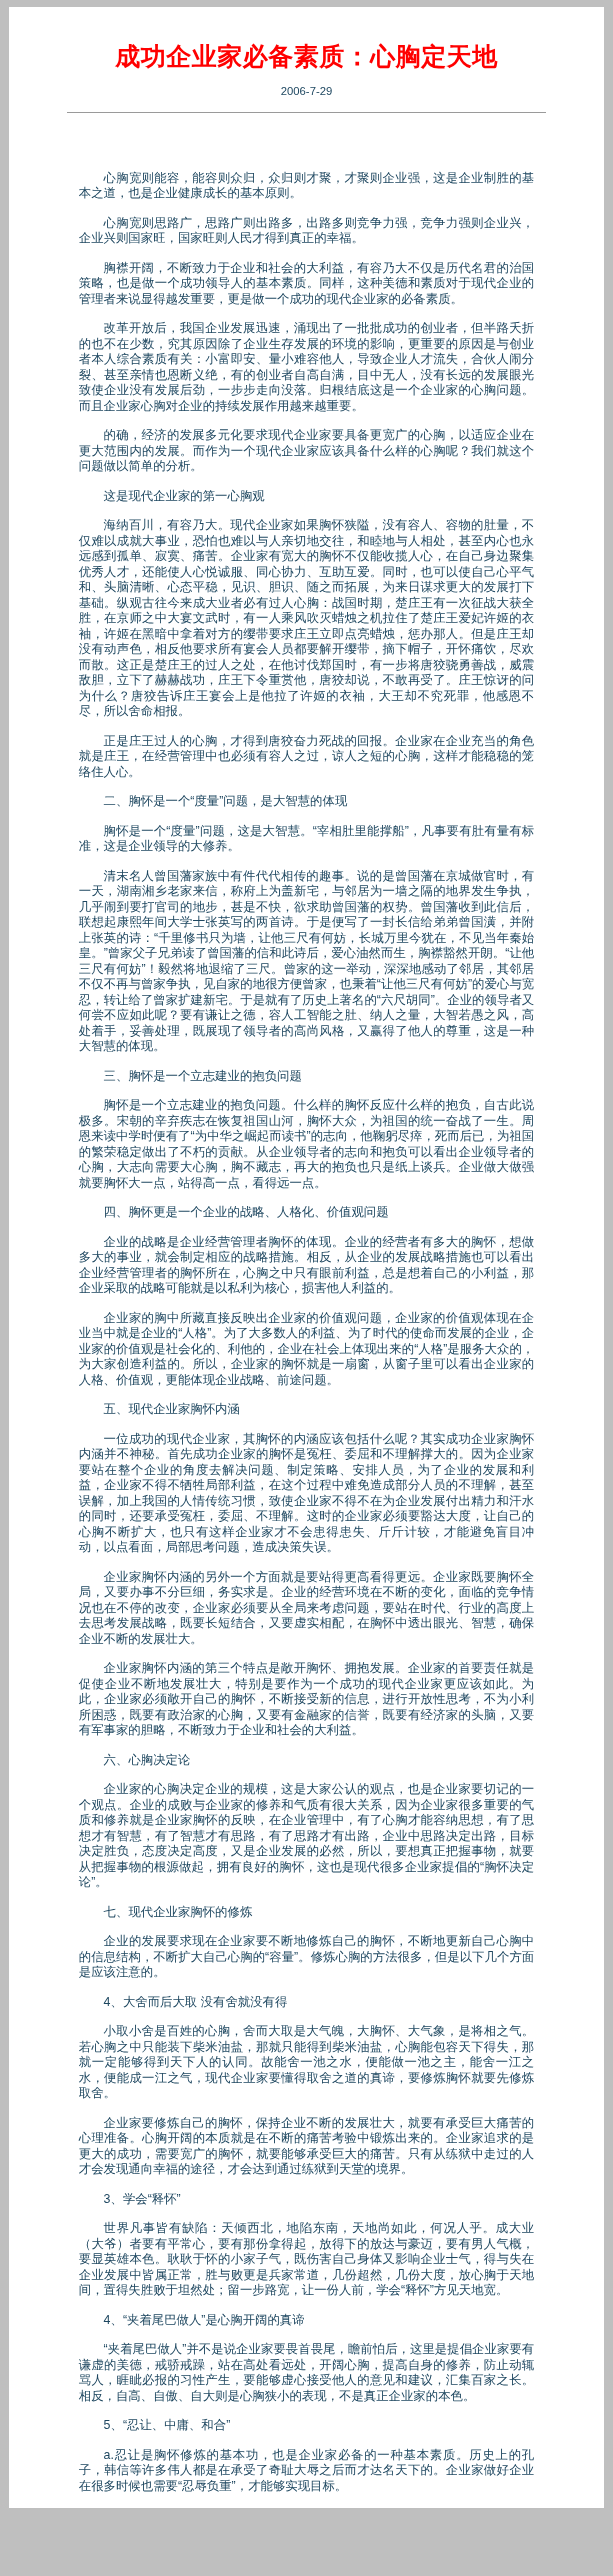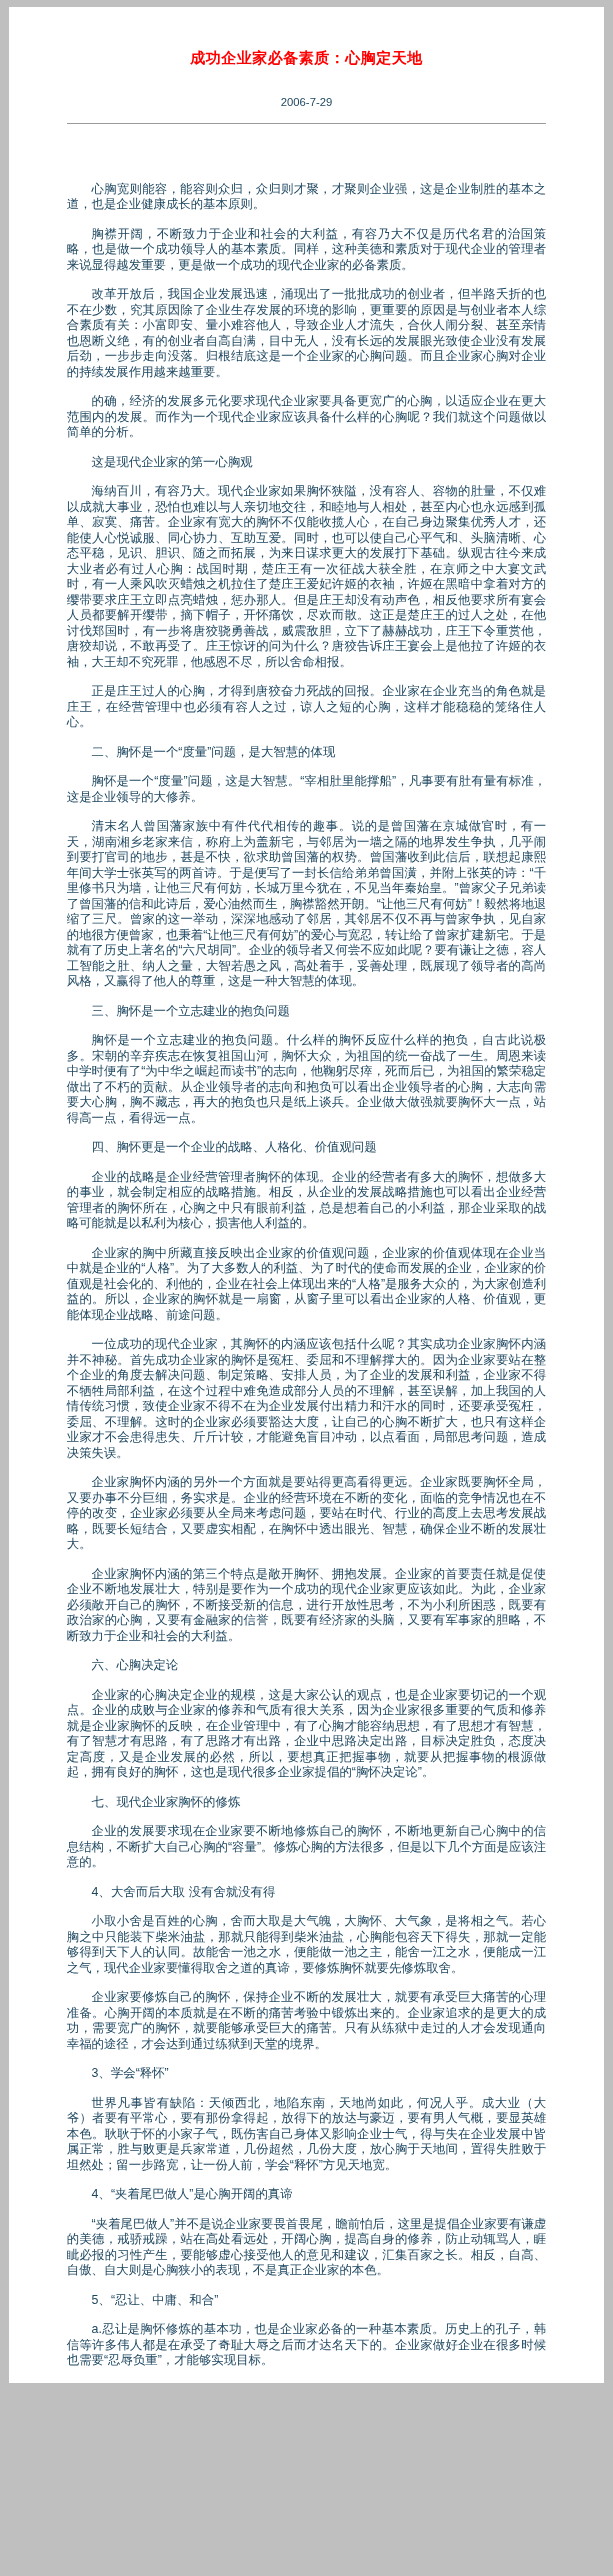--- a/index.html
+++ b/index.html
@@ -14,75 +14,77 @@
   .page {
     background: #ffffff;
     margin: 7.2px 8.8px 5.2px 8.8px;
     display: flow-root;
   }
   .content {
     padding: 0 58px;
   }
   .page-title {
     margin: 0;
-    padding-top: 42px;
+    padding-top: 33px;
     text-align: center;
-    font-size: 15px;
+    font-size: 25px;
     font-weight: bold;
     color: var(--title-color, #ff0000);
     letter-spacing: 0.5px;
   }
   .article-date {
-    margin-top: 28px;
+    margin-top: 12px;
     text-align: center;
     font-size: 11.3px;
     color: var(--body-color, #1e4760);
   }
   .title-divider {
     border: none;
     border-top: 0.5px solid #9a9a9a;
     margin: 14.4px 0 0 0;
     height: 0;
   }
   .article-body {
     margin-top: 58px;
     color: var(--body-color, #1e4760);
   }
   .article-body p.para {
     font-size: 12.4px;
     line-height: 15.5px;
-    margin: 14px 0;
+    margin: 14px 12px;
     text-indent: 2em;
     text-align: justify;
   }
 </style>
 </head>
 <body style="background: rgb(191, 191, 191);">
 
 <div class="page">
   <div class="content">
     <h1 class="page-title">成功企业家必备素质：心胸定天地</h1>
     <div class="article-date">2006-7-29</div>
     <hr class="title-divider">
     <div class="article-body">
         <p class="para">心胸宽则能容，能容则众归，众归则才聚，才聚则企业强，这是企业制胜的基本之道，也是企业健康成长的基本原则。</p>
+        <p class="para">心胸宽则思路广，思路广则出路多，出路多则竞争力强，竞争力强则企业兴，企业兴则国家旺，国家旺则人民才得到真正的幸福。</p>
         <p class="para">胸襟开阔，不断致力于企业和社会的大利益，有容乃大不仅是历代名君的治国策略，也是做一个成功领导人的基本素质。同样，这种美德和素质对于现代企业的管理者来说显得越发重要，更是做一个成功的现代企业家的必备素质。</p>
         <p class="para">改革开放后，我国企业发展迅速，涌现出了一批批成功的创业者，但半路夭折的也不在少数，究其原因除了企业生存发展的环境的影响，更重要的原因是与创业者本人综合素质有关：小富即安、量小难容他人，导致企业人才流失，合伙人闹分裂、甚至亲情也恩断义绝，有的创业者自高自满，目中无人，没有长远的发展眼光致使企业没有发展后劲，一步步走向没落。归根结底这是一个企业家的心胸问题。而且企业家心胸对企业的持续发展作用越来越重要。</p>
         <p class="para">的确，经济的发展多元化要求现代企业家要具备更宽广的心胸，以适应企业在更大范围内的发展。而作为一个现代企业家应该具备什么样的心胸呢？我们就这个问题做以简单的分析。</p>
         <p class="para">这是现代企业家的第一心胸观</p>
         <p class="para">海纳百川，有容乃大。现代企业家如果胸怀狭隘，没有容人、容物的肚量，不仅难以成就大事业，恐怕也难以与人亲切地交往，和睦地与人相处，甚至内心也永远感到孤单、寂寞、痛苦。企业家有宽大的胸怀不仅能收揽人心，在自己身边聚集优秀人才，还能使人心悦诚服、同心协力、互助互爱。同时，也可以使自己心平气和、头脑清晰、心态平稳，见识、胆识、随之而拓展，为来日谋求更大的发展打下基础。纵观古往今来成大业者必有过人心胸：战国时期，楚庄王有一次征战大获全胜，在京师之中大宴文武时，有一人乘风吹灭蜡烛之机拉住了楚庄王爱妃许姬的衣袖，许姬在黑暗中拿着对方的缨带要求庄王立即点亮蜡烛，惩办那人。但是庄王却没有动声色，相反他要求所有宴会人员都要解开缨带，摘下帽子，开怀痛饮，尽欢而散。这正是楚庄王的过人之处，在他讨伐郑国时，有一步将唐狡骁勇善战，威震敌胆，立下了赫赫战功，庄王下令重赏他，唐狡却说，不敢再受了。庄王惊讶的问为什么？唐狡告诉庄王宴会上是他拉了许姬的衣袖，大王却不究死罪，他感恩不尽，所以舍命相报。</p>
         <p class="para">正是庄王过人的心胸，才得到唐狡奋力死战的回报。企业家在企业充当的角色就是庄王，在经营管理中也必须有容人之过，谅人之短的心胸，这样才能稳稳的笼络住人心。</p>
         <p class="para">二、胸怀是一个“度量”问题，是大智慧的体现</p>
         <p class="para">胸怀是一个“度量”问题，这是大智慧。“宰相肚里能撑船”，凡事要有肚有量有标准，这是企业领导的大修养。</p>
         <p class="para">清末名人曾国藩家族中有件代代相传的趣事。说的是曾国藩在京城做官时，有一天，湖南湘乡老家来信，称府上为盖新宅，与邻居为一墙之隔的地界发生争执，几乎闹到要打官司的地步，甚是不快，欲求助曾国藩的权势。曾国藩收到此信后，联想起康熙年间大学士张英写的两首诗。于是便写了一封长信给弟弟曾国潢，并附上张英的诗：“千里修书只为墙，让他三尺有何妨，长城万里今犹在，不见当年秦始皇。”曾家父子兄弟读了曾国藩的信和此诗后，爱心油然而生，胸襟豁然开朗。“让他三尺有何妨”！毅然将地退缩了三尺。曾家的这一举动，深深地感动了邻居，其邻居不仅不再与曾家争执，见自家的地很方便曾家，也秉着“让他三尺有何妨”的爱心与宽忍，转让给了曾家扩建新宅。于是就有了历史上著名的“六尺胡同”。企业的领导者又何尝不应如此呢？要有谦让之德，容人工智能之肚、纳人之量，大智若愚之风，高处着手，妥善处理，既展现了领导者的高尚风格，又赢得了他人的尊重，这是一种大智慧的体现。</p>
         <p class="para">三、胸怀是一个立志建业的抱负问题</p>
         <p class="para">胸怀是一个立志建业的抱负问题。什么样的胸怀反应什么样的抱负，自古此说极多。宋朝的辛弃疾志在恢复祖国山河，胸怀大众，为祖国的统一奋战了一生。周恩来读中学时便有了“为中华之崛起而读书”的志向，他鞠躬尽瘁，死而后已，为祖国的繁荣稳定做出了不朽的贡献。从企业领导者的志向和抱负可以看出企业领导者的心胸，大志向需要大心胸，胸不藏志，再大的抱负也只是纸上谈兵。企业做大做强就要胸怀大一点，站得高一点，看得远一点。</p>
         <p class="para">四、胸怀更是一个企业的战略、人格化、价值观问题</p>
         <p class="para">企业的战略是企业经营管理者胸怀的体现。企业的经营者有多大的胸怀，想做多大的事业，就会制定相应的战略措施。相反，从企业的发展战略措施也可以看出企业经营管理者的胸怀所在，心胸之中只有眼前利益，总是想着自己的小利益，那企业采取的战略可能就是以私利为核心，损害他人利益的。</p>
         <p class="para">企业家的胸中所藏直接反映出企业家的价值观问题，企业家的价值观体现在企业当中就是企业的“人格”。为了大多数人的利益、为了时代的使命而发展的企业，企业家的价值观是社会化的、利他的，企业在社会上体现出来的“人格”是服务大众的，为大家创造利益的。所以，企业家的胸怀就是一扇窗，从窗子里可以看出企业家的人格、价值观，更能体现企业战略、前途问题。</p>
+        <p class="para">五、现代企业家胸怀内涵</p>
         <p class="para">一位成功的现代企业家，其胸怀的内涵应该包括什么呢？其实成功企业家胸怀内涵并不神秘。首先成功企业家的胸怀是冤枉、委屈和不理解撑大的。因为企业家要站在整个企业的角度去解决问题、制定策略、安排人员，为了企业的发展和利益，企业家不得不牺牲局部利益，在这个过程中难免造成部分人员的不理解，甚至误解，加上我国的人情传统习惯，致使企业家不得不在为企业发展付出精力和汗水的同时，还要承受冤枉，委屈、不理解。这时的企业家必须要豁达大度，让自己的心胸不断扩大，也只有这样企业家才不会患得患失、斤斤计较，才能避免盲目冲动，以点看面，局部思考问题，造成决策失误。</p>
         <p class="para">企业家胸怀内涵的另外一个方面就是要站得更高看得更远。企业家既要胸怀全局，又要办事不分巨细，务实求是。企业的经营环境在不断的变化，面临的竞争情况也在不停的改变，企业家必须要从全局来考虑问题，要站在时代、行业的高度上去思考发展战略，既要长短结合，又要虚实相配，在胸怀中透出眼光、智慧，确保企业不断的发展壮大。</p>
         <p class="para">企业家胸怀内涵的第三个特点是敞开胸怀、拥抱发展。企业家的首要责任就是促使企业不断地发展壮大，特别是要作为一个成功的现代企业家更应该如此。为此，企业家必须敞开自己的胸怀，不断接受新的信息，进行开放性思考，不为小利所困惑，既要有政治家的心胸，又要有金融家的信誉，既要有经济家的头脑，又要有军事家的胆略，不断致力于企业和社会的大利益。</p>
         <p class="para">六、心胸决定论</p>
         <p class="para">企业家的心胸决定企业的规模，这是大家公认的观点，也是企业家要切记的一个观点。企业的成败与企业家的修养和气质有很大关系，因为企业家很多重要的气质和修养就是企业家胸怀的反映，在企业管理中，有了心胸才能容纳思想，有了思想才有智慧，有了智慧才有思路，有了思路才有出路，企业中思路决定出路，目标决定胜负，态度决定高度，又是企业发展的必然，所以，要想真正把握事物，就要从把握事物的根源做起，拥有良好的胸怀，这也是现代很多企业家提倡的“胸怀决定论”。</p>
         <p class="para">七、现代企业家胸怀的修炼</p>
         <p class="para">企业的发展要求现在企业家要不断地修炼自己的胸怀，不断地更新自己心胸中的信息结构，不断扩大自己心胸的“容量”。修炼心胸的方法很多，但是以下几个方面是应该注意的。</p>
         <p class="para">4、大舍而后大取 没有舍就没有得</p>
         <p class="para">小取小舍是百姓的心胸，舍而大取是大气魄，大胸怀、大气象，是将相之气。若心胸之中只能装下柴米油盐，那就只能得到柴米油盐，心胸能包容天下得失，那就一定能够得到天下人的认同。故能舍一池之水，便能做一池之主，能舍一江之水，便能成一江之气，现代企业家要懂得取舍之道的真谛，要修炼胸怀就要先修炼取舍。</p>
         <p class="para">企业家要修炼自己的胸怀，保持企业不断的发展壮大，就要有承受巨大痛苦的心理准备。心胸开阔的本质就是在不断的痛苦考验中锻炼出来的。企业家追求的是更大的成功，需要宽广的胸怀，就要能够承受巨大的痛苦。只有从练狱中走过的人才会发现通向幸福的途径，才会达到通过练狱到天堂的境界。</p>

